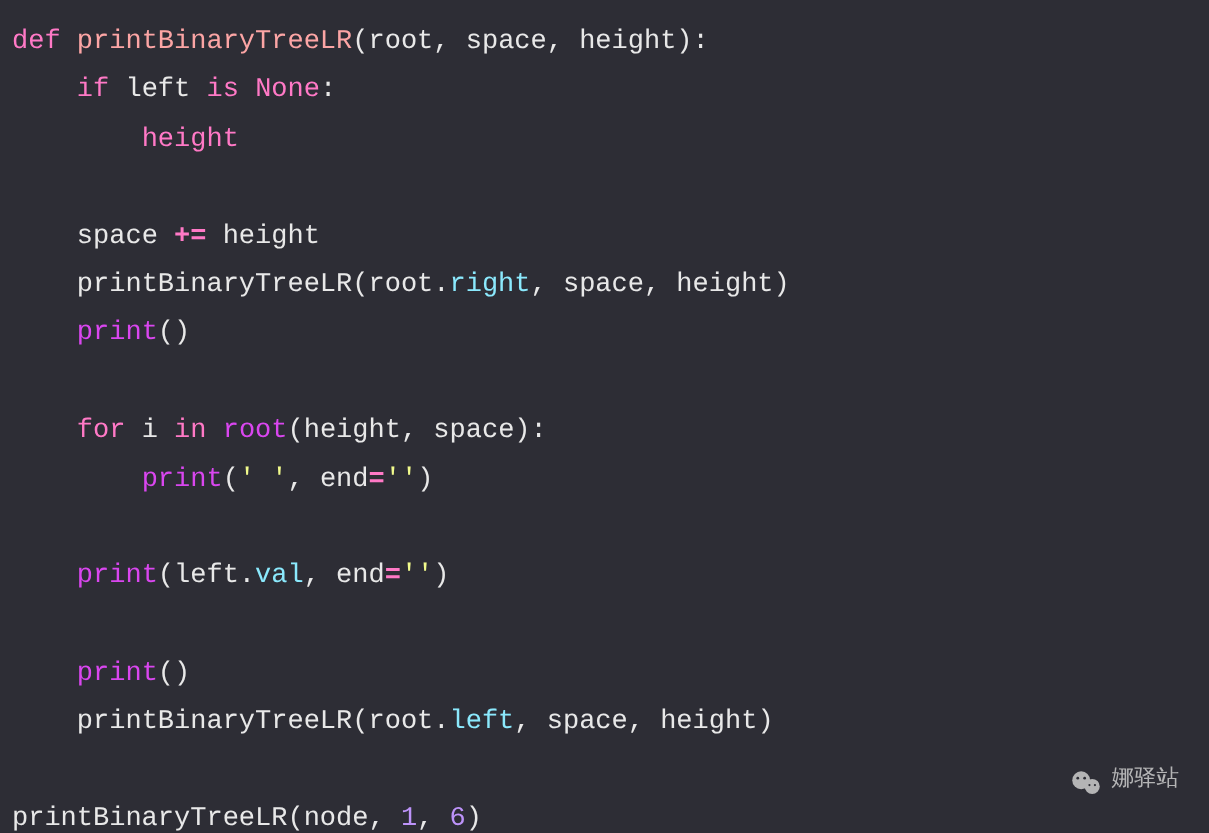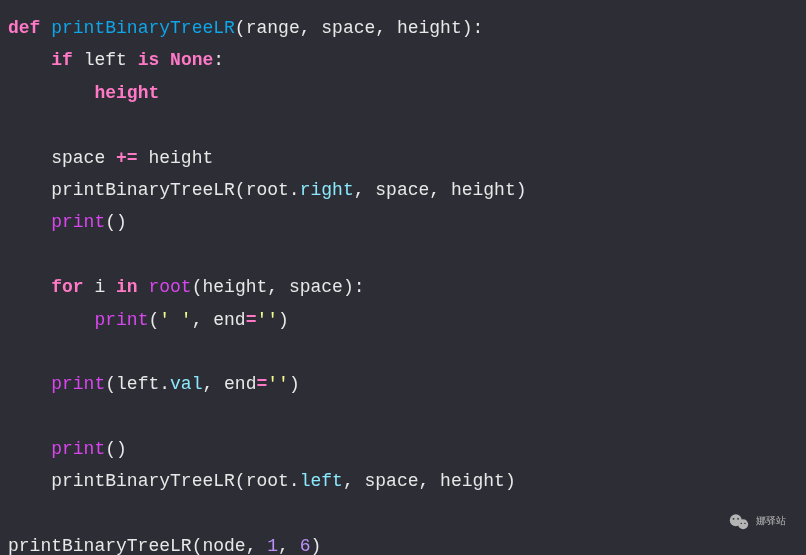--- a/index.html
+++ b/index.html
@@ -12,55 +12,55 @@
     width: 806px;
     height: 555px;
     overflow: hidden;
     position: relative;
   }
   .code-area {
     padding: 12px 8px;
     white-space: pre;
     color: #e8e8e8;
   }
-  .t-keyword { color: #ff79c6; font-weight: bold; }
-  .t-funcname { color: #0ea5e9; }
+  .t-keyword { color: #ff79c6; font-weight: normal; }
+  .t-funcname { color: #fca5a5; }
   .t-builtin { color: #d946ef; }
   .t-property { color: #8be9fd; }
   .t-number { color: #bd93f9; }
   .t-string { color: #f1fa8c; }
   .t-param { color: #e8e8e8; }
   .t-punct { color: #e8e8e8; }
   .t-default { color: #e8e8e8; }
   .t-op { color: #ff79c6; font-weight: bold;}
   .watermark {
     position: absolute;
     bottom: 22px;
     right: 20px;
     display: flex;
-    align-items: center;
+    align-items: flex-end;
     gap: 6px;
     color: #cccccc;
-    font-family: Liberation Mono, monospace;
-    font-size: 10px;
+    font-family: Liberation Serif, serif;
+    font-size: 15px;
     opacity: 0.85;
   }
   .wm-icon {
     width: 22px;
     height: 22px;
     display: inline-flex;
     align-items: center;
     justify-content: center;
   }
   .wm-icon svg { width: 22px; height: 22px; }
 </style>
 </head>
 <body>
 
-<div class="code-area"><span><span class="t-keyword">def</span> <span class="t-funcname">printBinaryTreeLR</span><span class="t-punct">(</span><span class="t-param">range, space, height</span><span class="t-punct">):</span></span>
+<div class="code-area"><span><span class="t-keyword">def</span> <span class="t-funcname">printBinaryTreeLR</span><span class="t-punct">(</span><span class="t-param">root, space, height</span><span class="t-punct">):</span></span>
 <span><span>    </span><span class="t-keyword">if</span><span> </span><span class="t-default">left</span><span> </span><span class="t-keyword">is</span><span> </span><span class="t-keyword">None</span><span class="t-punct">:</span></span>
 <span><span>        </span><span class="t-keyword">height</span></span>
 
 <span><span>    </span><span class="t-default">space </span><span class="t-op">+=</span><span class="t-default"> height</span></span>
 <span><span>    </span><span class="t-default">printBinaryTreeLR(root.</span><span class="t-property">right</span><span class="t-default">, space, height)</span></span>
 <span><span>    </span><span class="t-builtin">print</span><span class="t-punct">()</span></span>
 
 <span><span>    </span><span class="t-keyword">for</span><span class="t-default"> i </span><span class="t-keyword">in</span><span> </span><span class="t-builtin">root</span><span class="t-default">(height, space):</span></span>
 <span><span>        </span><span class="t-builtin">print</span><span class="t-punct">(</span><span class="t-string">' '</span><span class="t-default">, end</span><span class="t-op">=</span><span class="t-string">''</span><span class="t-punct">)</span></span>
 

